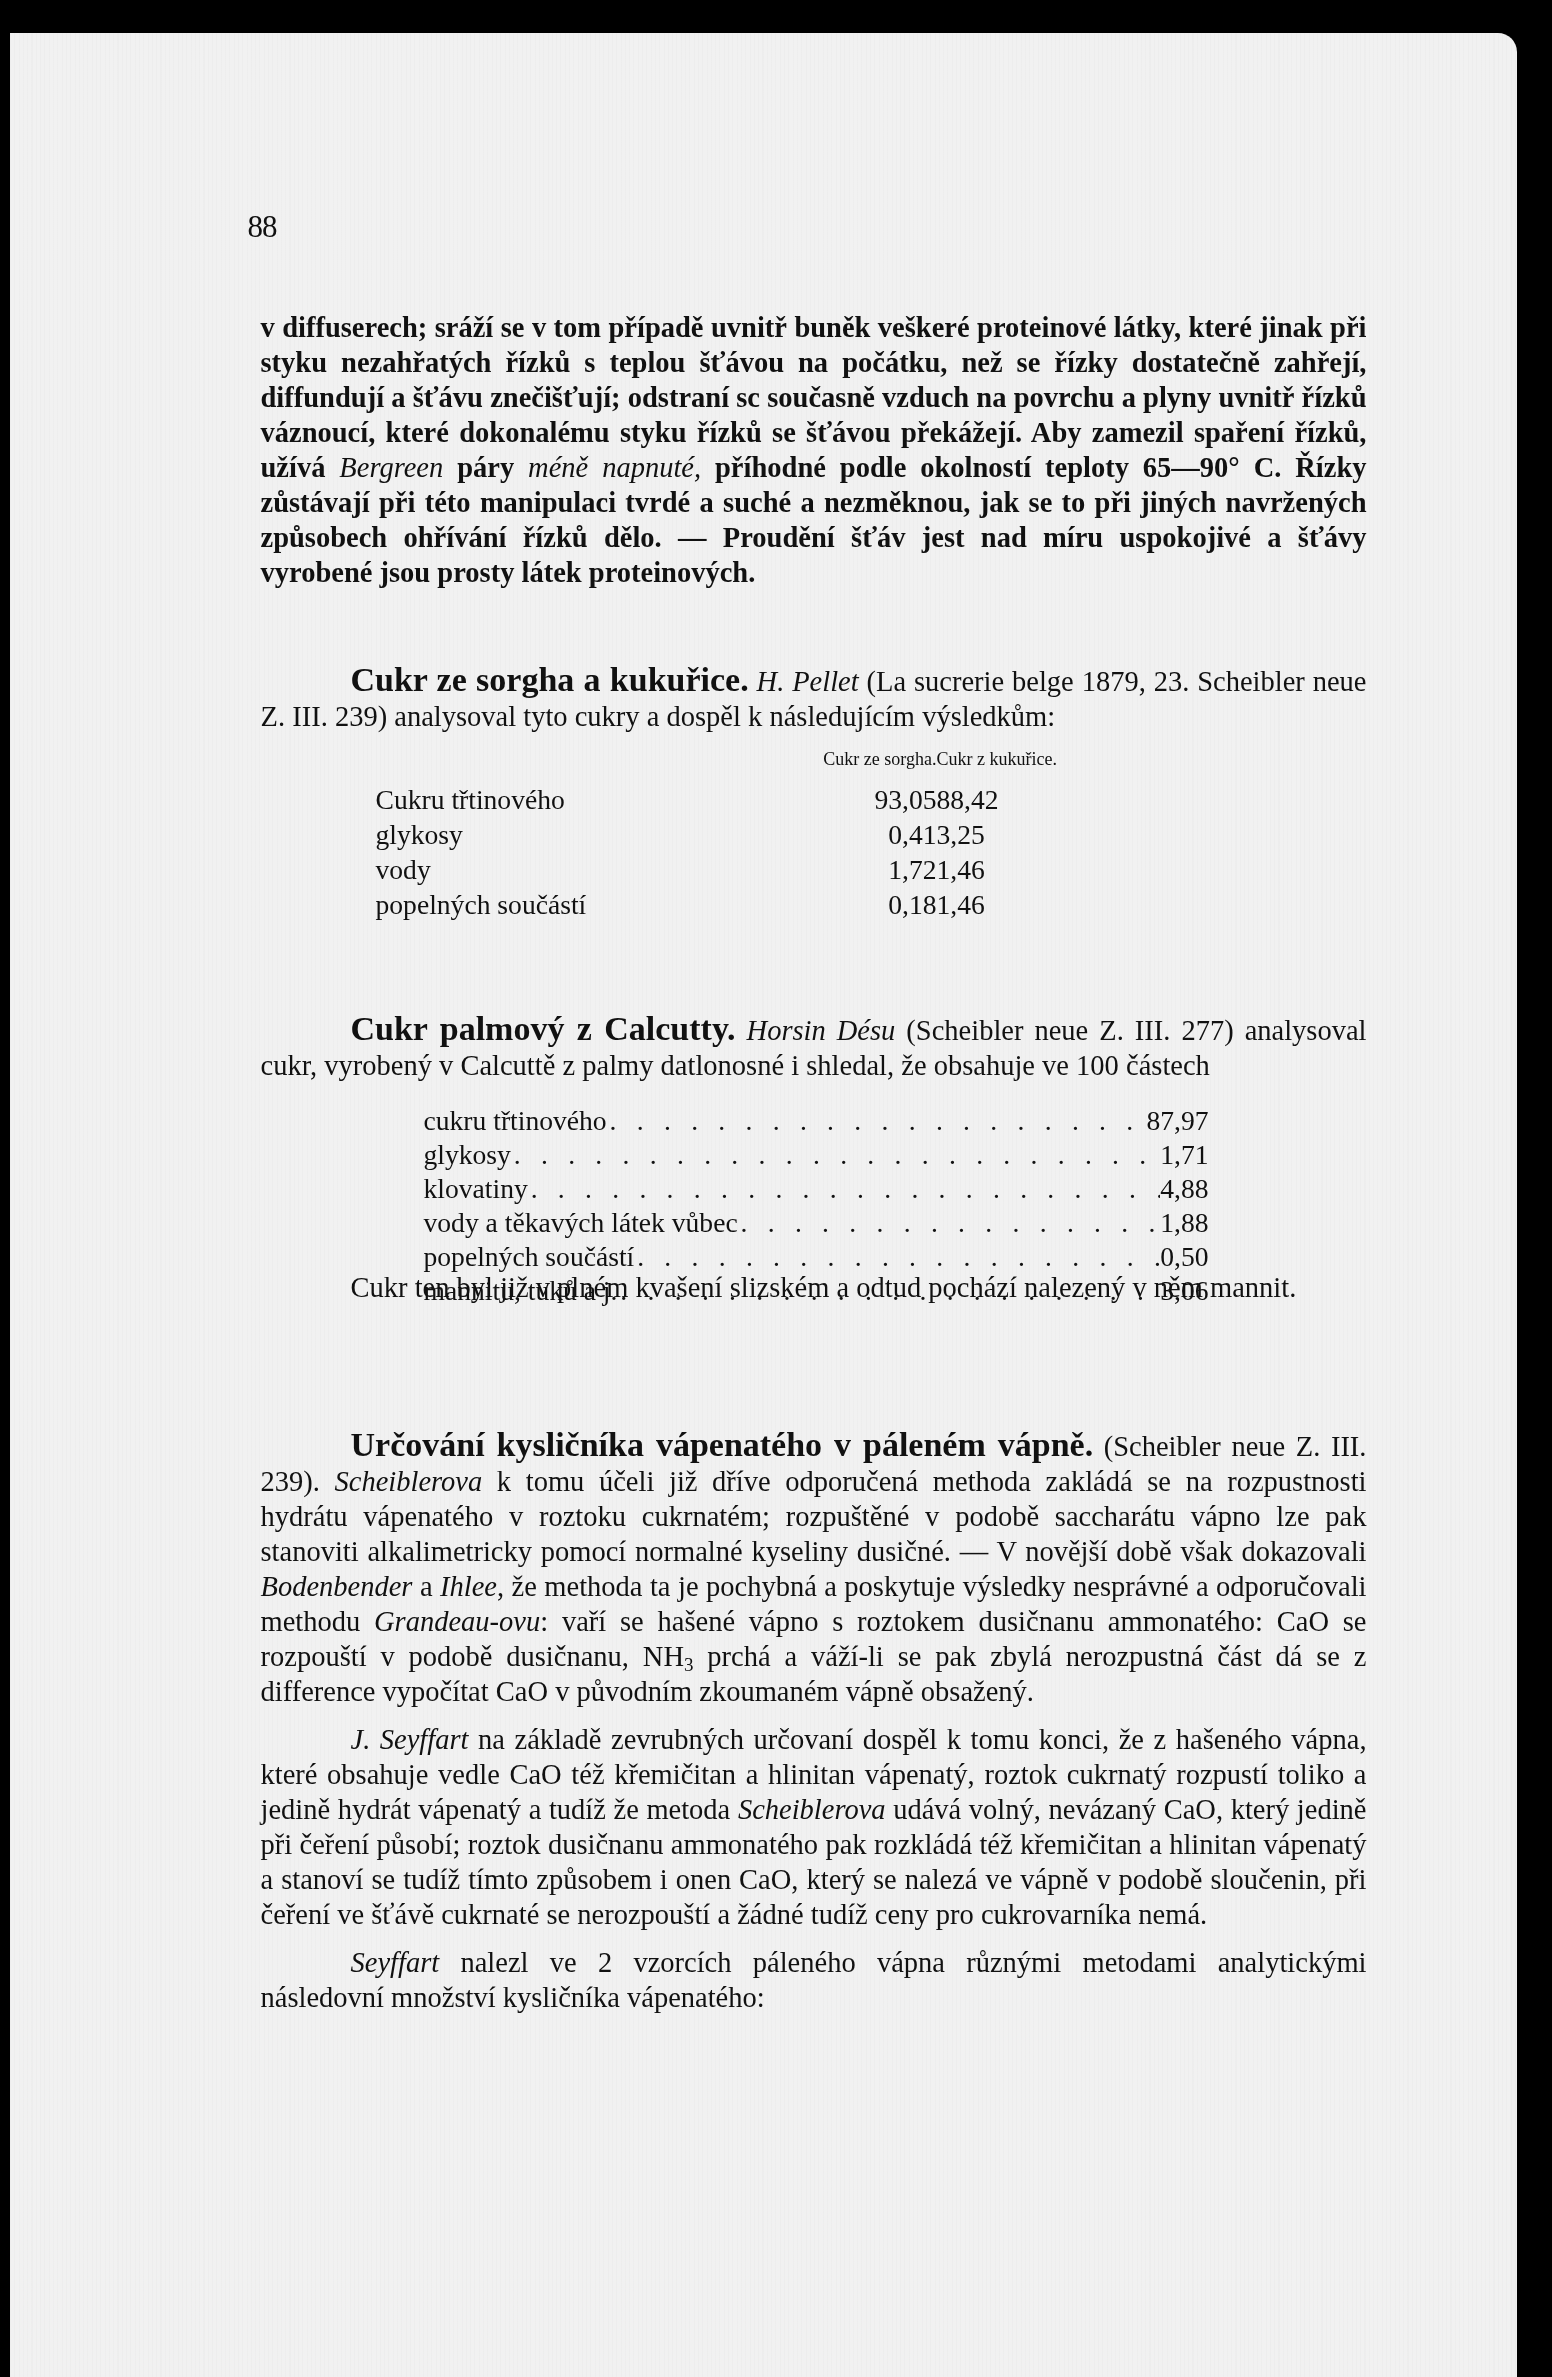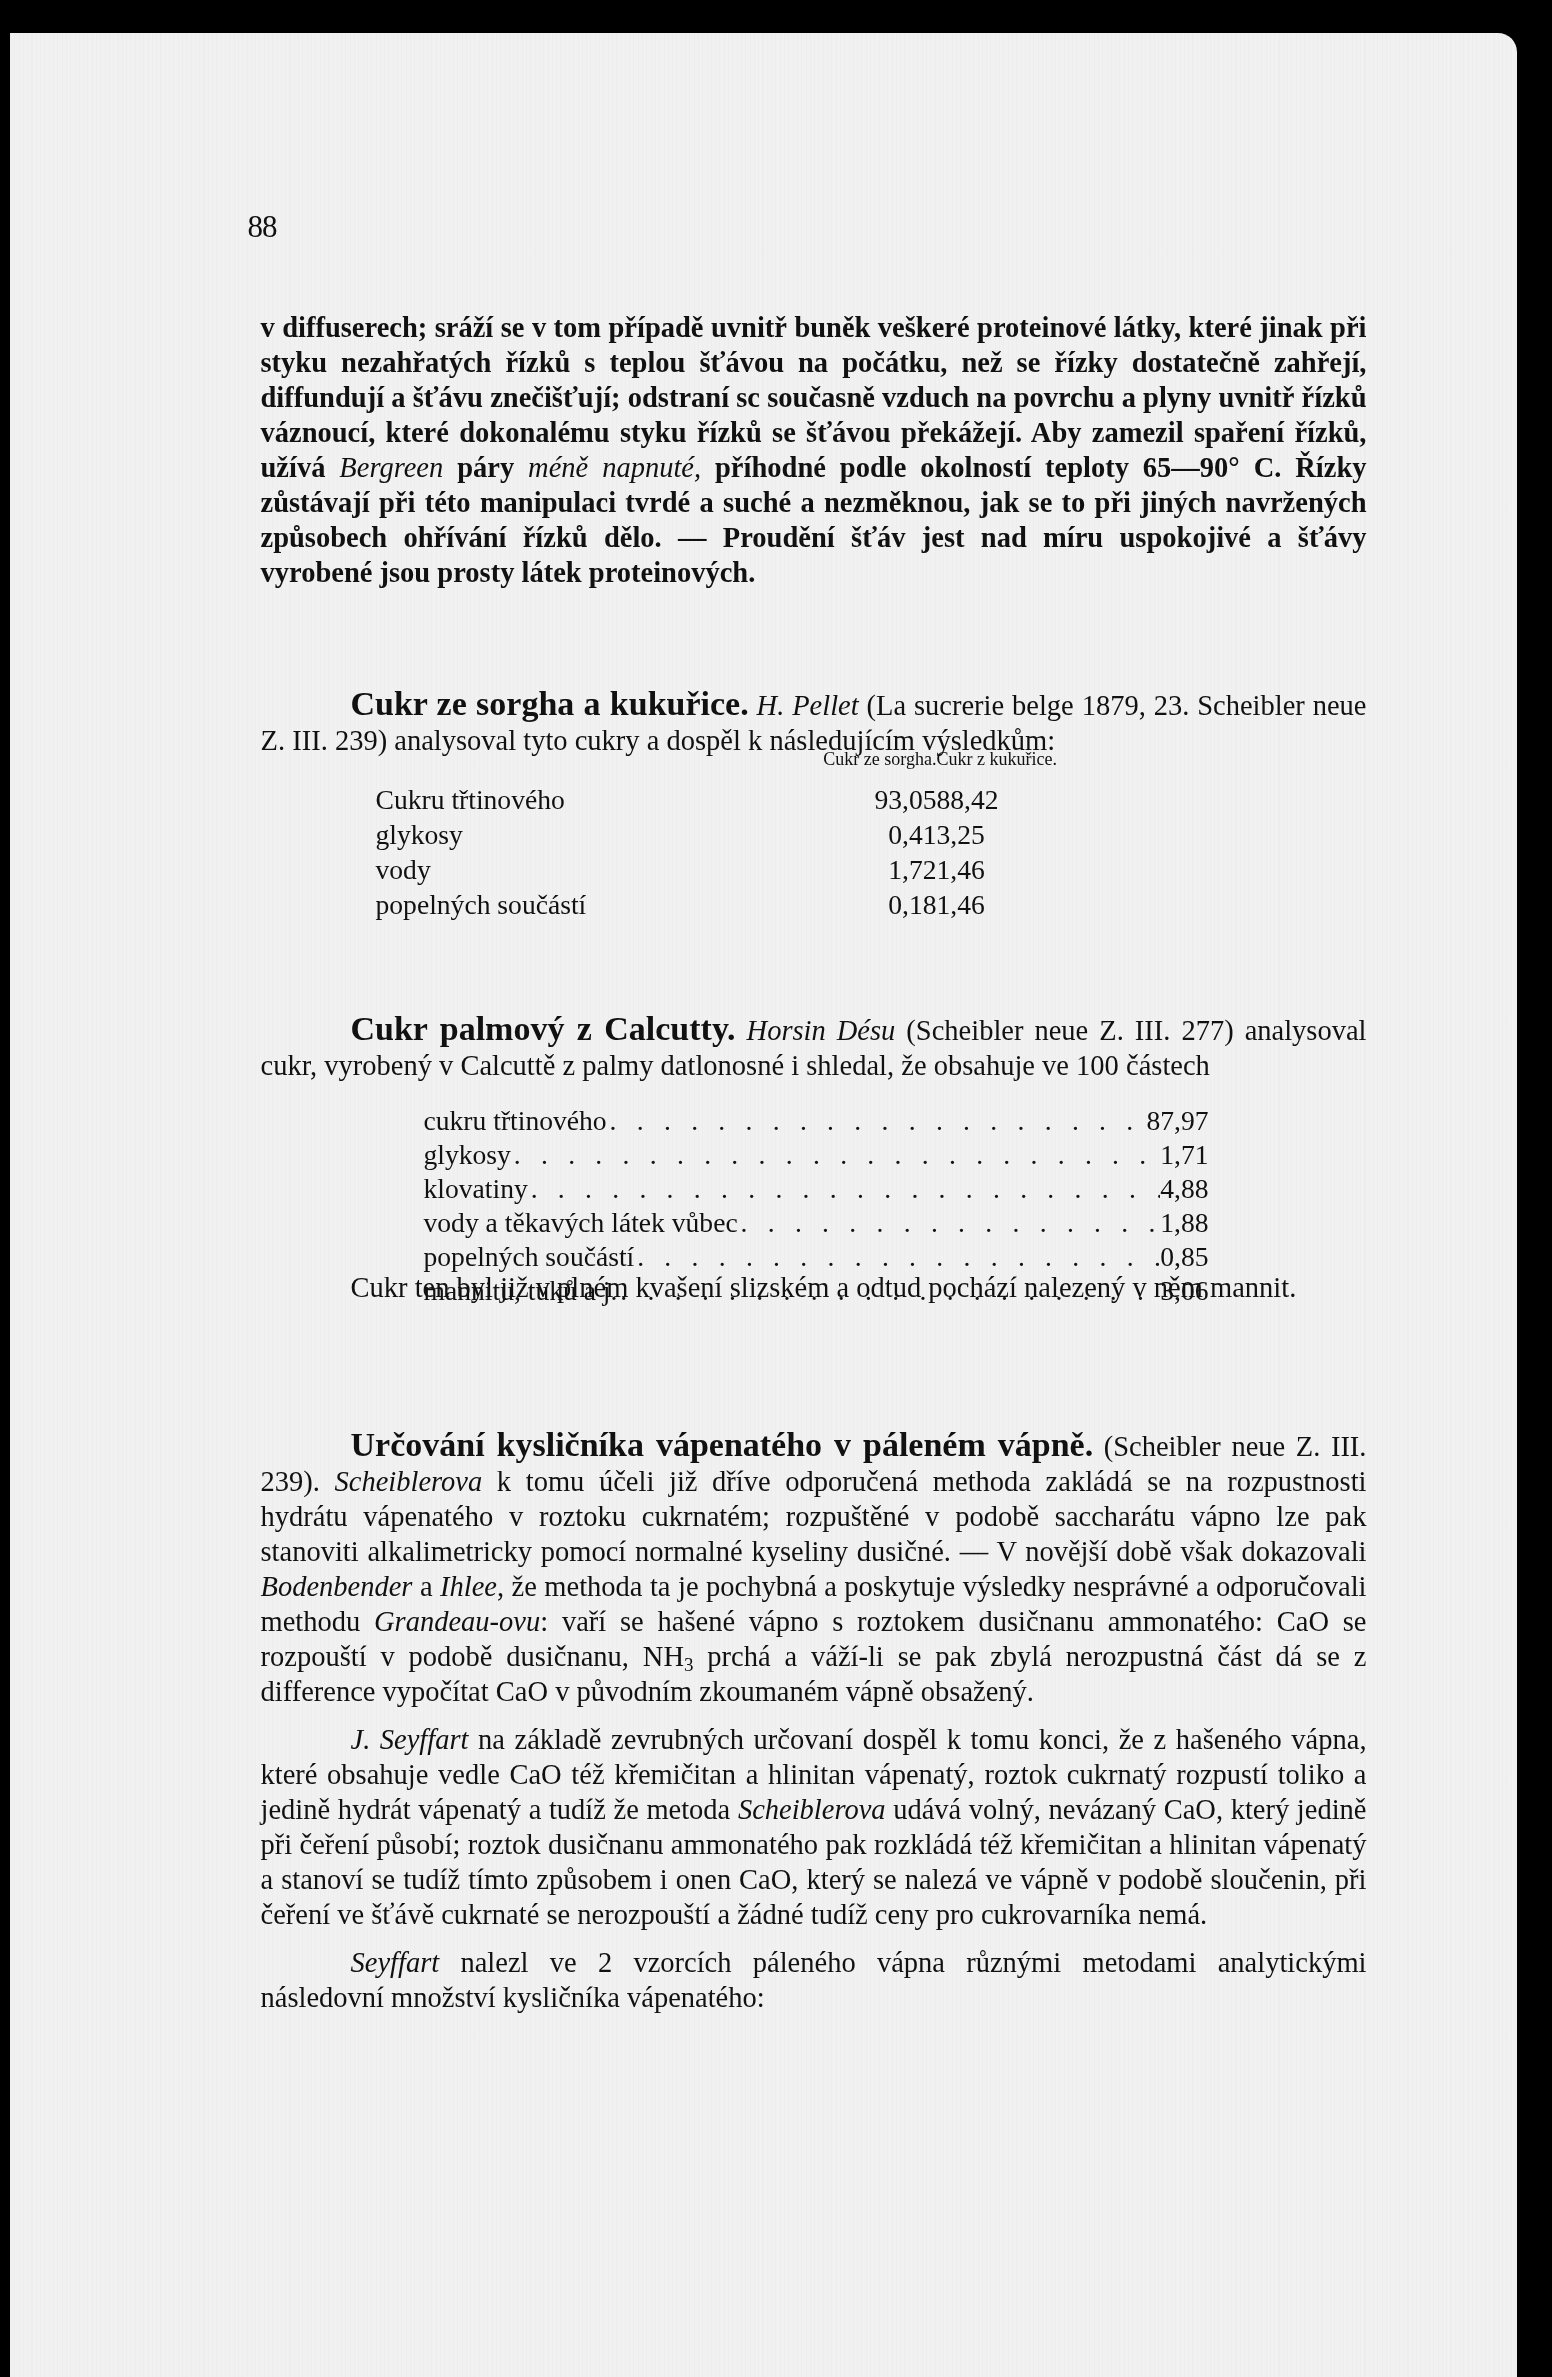--- a/index.html
+++ b/index.html
@@ -54,21 +54,21 @@
     font-weight: 900;
   }
   i, em {
     font-style: italic;
     font-weight: normal;
   }
   .normal { font-weight: normal; }
   sub { font-size: 19px; vertical-align: -4.8px; line-height: 0; }
 
   #p1 { top: 264px; }
-  #sec1 { top: 640px; }
+  #sec1 { top: 616px; }
   #tbl1 { position: absolute; left: 366px; top: 716px; font-size: 27.6px; font-weight: normal; }
   #tbl1 table { border-collapse: collapse; }
   #tbl1 td { padding: 0; height: 35px; vertical-align: baseline; }
   #tbl1 .lbl { width: 361px; }
   #tbl1 .c1 { width: 200px; text-align: right; }
   #tbl1 .c2 { width: 304px; text-align: left; }
   #tbl1 .hdr td { font-size: 18px; }
   #tbl1 .hdr .c1 { text-align: right; padding-right: 0; }
 
   #sec2 { top: 965px; }
@@ -149,21 +149,21 @@
       <span class="v">4,88</span>
     </div>
     <div class="dotrow">
       <span class="l">vody a těkavých látek vůbec</span>
       <span class="dots">. . . . . . . . . . . . . . . . . . . . . . . . . . . . . .</span>
       <span class="v">1,88</span>
     </div>
     <div class="dotrow">
       <span class="l">popelných součástí</span>
       <span class="dots">. . . . . . . . . . . . . . . . . . . . . . . . . . . . . .</span>
-      <span class="v">0,85</span>
+      <span class="v">0,50</span>
     </div>
     <div class="dotrow">
       <span class="l">mannitu, tuků a j.</span>
       <span class="dots">. . . . . . . . . . . . . . . . . . . . . . . . . . . . . .</span>
       <span class="v">3,06</span>
     </div>
   </div>
 
   <div class="text-block normal" id="p-after">
     <p class="indent">Cukr ten byl již v plném kvašení slizském a odtud pochází nalezený v něm mannit.</p>

